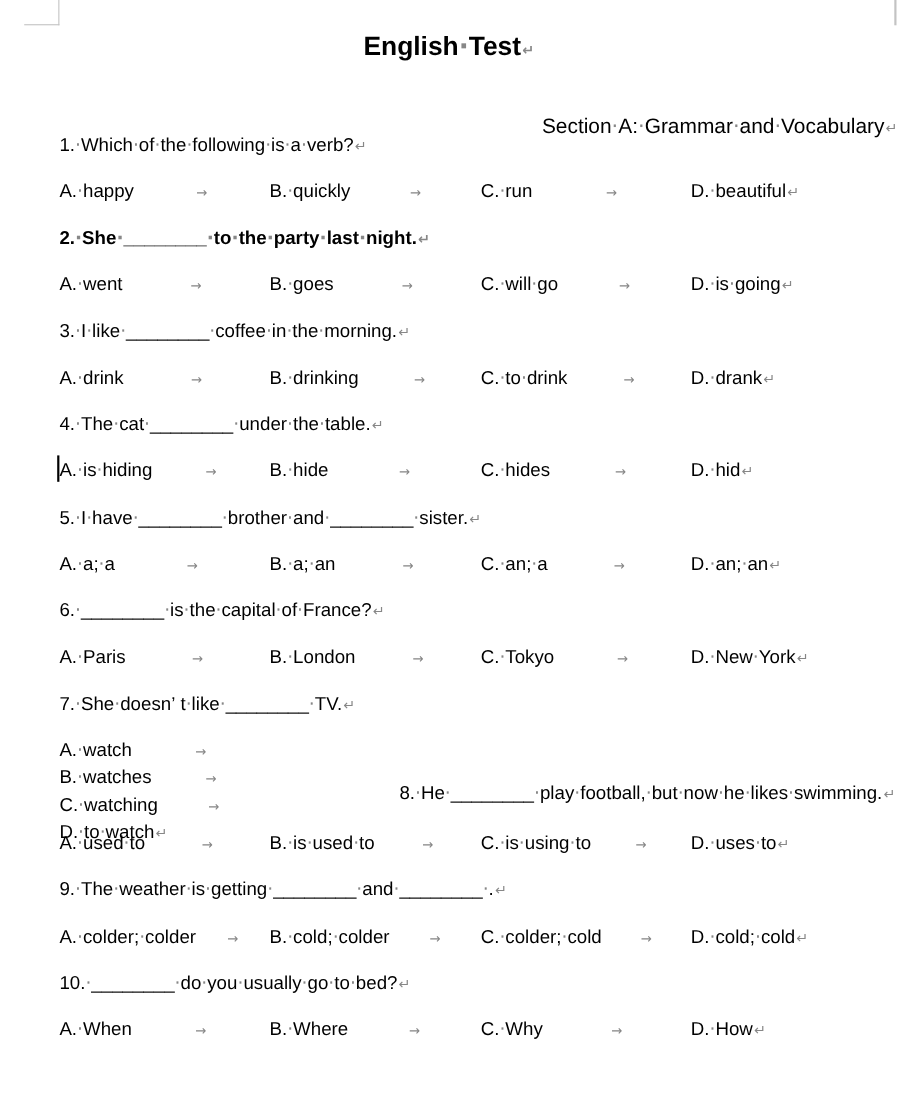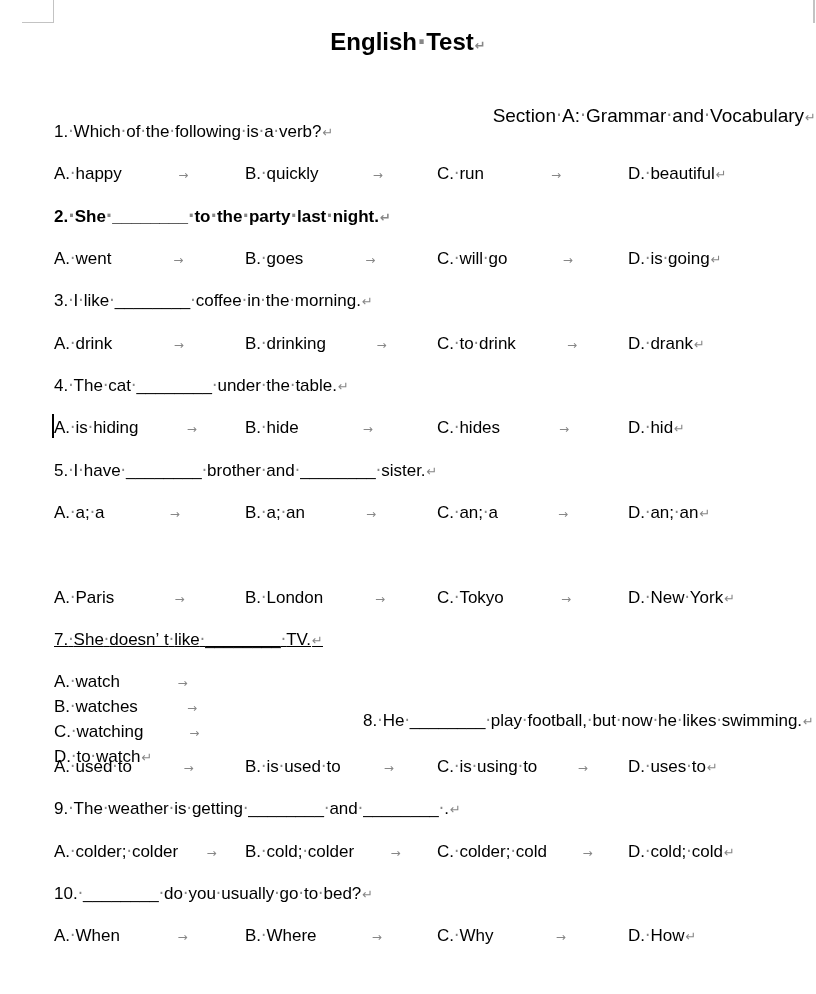--- a/index.html
+++ b/index.html
@@ -184,20 +184,23 @@
         <span class="gap">
           <span class="mk tab">→</span>
         </span>
       </div>
       <div class="opt opt-d">
         <span class="otxt">D.<span class="mk dot">·</span>an;<span class="mk dot">·</span>an</span>
         <span class="mk eol">↵</span>
       </div>
     </div>
 
+    <div class="line q" style="top: 543.3px;">
+      <span class="q-txt">6.<span class="mk dot">·</span>________<span class="mk dot">·</span>is<span class="mk dot">·</span>the<span class="mk dot">·</span>capital<span class="mk dot">·</span>of<span class="mk dot">·</span>France?</span><span class="mk eol">↵</span>
+    </div>
     <div class="line opts" style="top: 585.63px;">
       <div class="opt opt-a">
         <span class="otxt">A.<span class="mk dot">·</span>Paris</span>
         <span class="gap">
           <span class="mk tab">→</span>
         </span>
       </div>
       <div class="opt opt-b">
         <span class="otxt">B.<span class="mk dot">·</span>London</span>
         <span class="gap">
@@ -209,21 +212,21 @@
         <span class="gap">
           <span class="mk tab">→</span>
         </span>
       </div>
       <div class="opt opt-d">
         <span class="otxt">D.<span class="mk dot">·</span>New<span class="mk dot">·</span>York</span>
         <span class="mk eol">↵</span>
       </div>
     </div>
 
-    <div class="line q" style="top: 627.96px; text-decoration: underline;">
+    <div class="line q" style="top: 627.96px;">
       <span class="q-txt">7.<span class="mk dot">·</span>She<span class="mk dot">·</span>doesn’&nbsp;t<span class="mk dot">·</span>like<span class="mk dot">·</span>________<span class="mk dot">·</span>TV.</span><span class="mk eol">↵</span>
     </div>
     <div class="line opts" style="top: 670.29px; flex-direction: column;">
       <div class="opt opt-a">
         <span class="otxt">A.<span class="mk dot">·</span>watch</span>
         <span class="gap">
           <span class="mk tab">→</span>
         </span>
       </div>
       <div class="opt opt-b">

